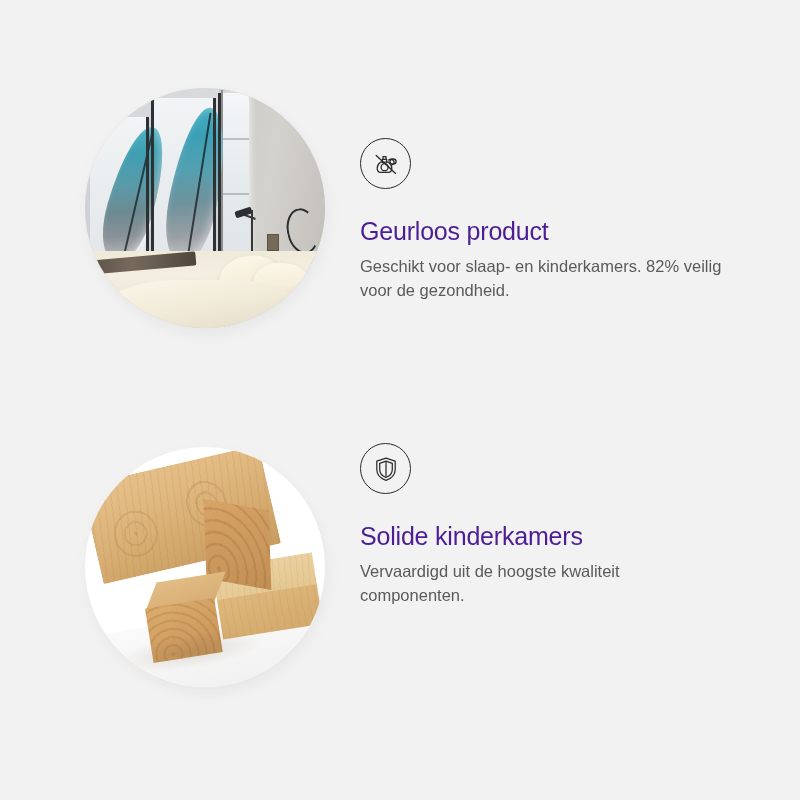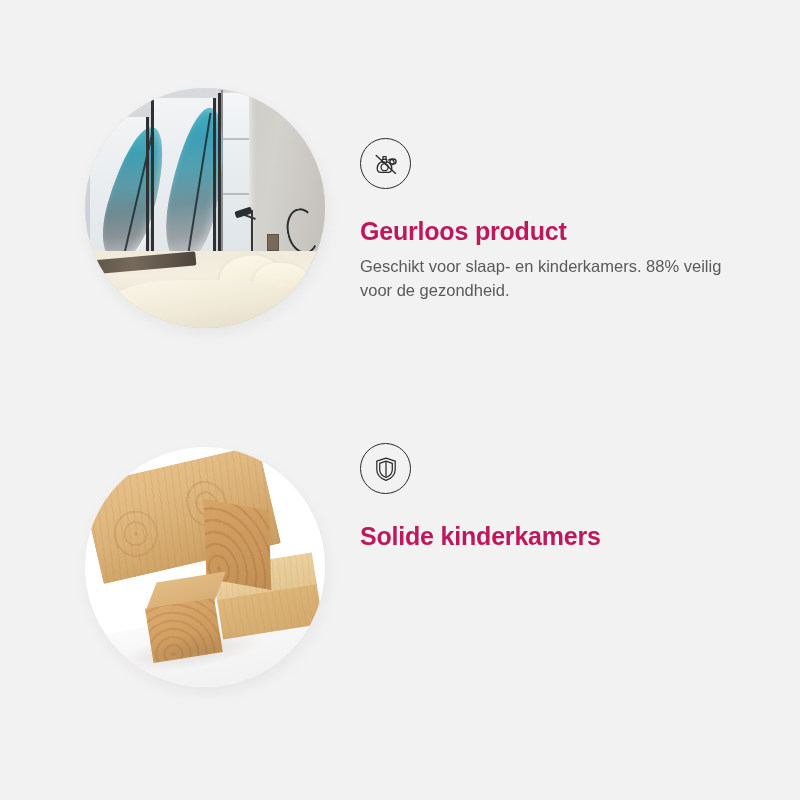--- a/index.html
+++ b/index.html
@@ -434,22 +434,22 @@
     border-radius: 50%;
     display: flex;
     align-items: center;
     justify-content: center;
   }
   .icon-badge svg { display: block; }
 
   .f-title {
     margin-top: 28px;
     font-size: 25px;
-    font-weight: 700;
-    color: #be185d;
+    font-weight: 400;
+    color: #4c1d95;
     letter-spacing: -0.2px;
     line-height: 1.15;
   }
   .f-desc {
     margin-top: 8px;
     font-size: 16.5px;
     font-weight: 400;
     color: #5a5a5a;
     line-height: 1.48;
     max-width: 390px;
@@ -505,21 +505,21 @@
           <path d="M10.5 14.2 C8.4 15.6 7.2 17.8 7.2 20.2 C7.2 22.6 8.6 24.3 10.6 24.3 L18.4 24.3 C20.4 24.3 21.8 22.6 21.8 20.2 C21.8 17.8 20.6 15.6 18.5 14.2 Z"></path>
           <path d="M12.3 14.2 L12.3 11.4 L16.7 11.4 L16.7 14.2"></path>
           <path d="M13.0 11.4 L13.0 8.6 L16.0 8.6 L16.0 11.4"></path>
           <circle cx="14.6" cy="19.2" r="3.5"></circle>
           <path d="M18.6 12.0 C20.4 11.0 22.6 11.4 23.6 12.8 C24.6 14.2 24.0 16.0 22.4 16.7"></path>
           <ellipse cx="23.0" cy="13.6" rx="3.1" ry="2.6"></ellipse>
           <line x1="6.2" y1="7.4" x2="25.6" y2="25.4"></line>
         </svg>
       </div>
       <h2 class="f-title">Geurloos product</h2>
-      <p class="f-desc">Geschikt voor slaap- en kinderkamers. 88% veilig voor de gezondheid.</p>
+      <p class="f-desc">Geschikt voor slaap- en kinderkamers. 82% veilig voor de gezondheid.</p>
     </div>
   </section>
 
   <section class="feature feature-2">
 
     <div class="photo-wrap">
       <div class="photo-shadow"></div>
       <div class="photo">
         <div class="scene-wood">
           <div class="wd-floor"></div>
@@ -551,16 +551,17 @@
 
     <div class="content content-2">
       <div class="icon-badge">
         <svg width="32" height="32" viewBox="0 0 32 32" fill="none" stroke="#2b2b2b" stroke-width="1.25" stroke-linecap="round" stroke-linejoin="round">
           <path d="M16 5.2 L25.2 8.2 L25.2 16.6 C25.2 21.8 21.3 25.6 16 27.4 C10.7 25.6 6.8 21.8 6.8 16.6 L6.8 8.2 Z"></path>
           <path d="M16 8.2 L22.3 10.3 L22.3 16.5 C22.3 20.3 19.6 23.1 16 24.5 C12.4 23.1 9.7 20.3 9.7 16.5 L9.7 10.3 Z"></path>
           <line x1="16" y1="9.6" x2="16" y2="23.2"></line>
         </svg>
       </div>
       <h2 class="f-title">Solide kinderkamers</h2>
+      <p class="f-desc f-desc-2">Vervaardigd uit de hoogste kwaliteit componenten.</p>
     </div>
   </section>
 
 </div>
 
 </body></html>

